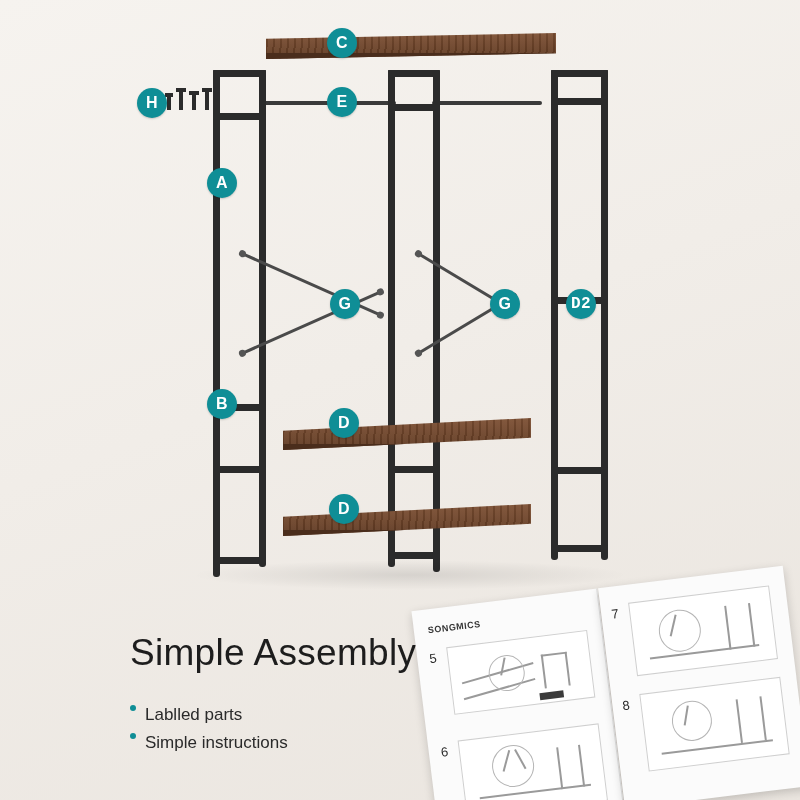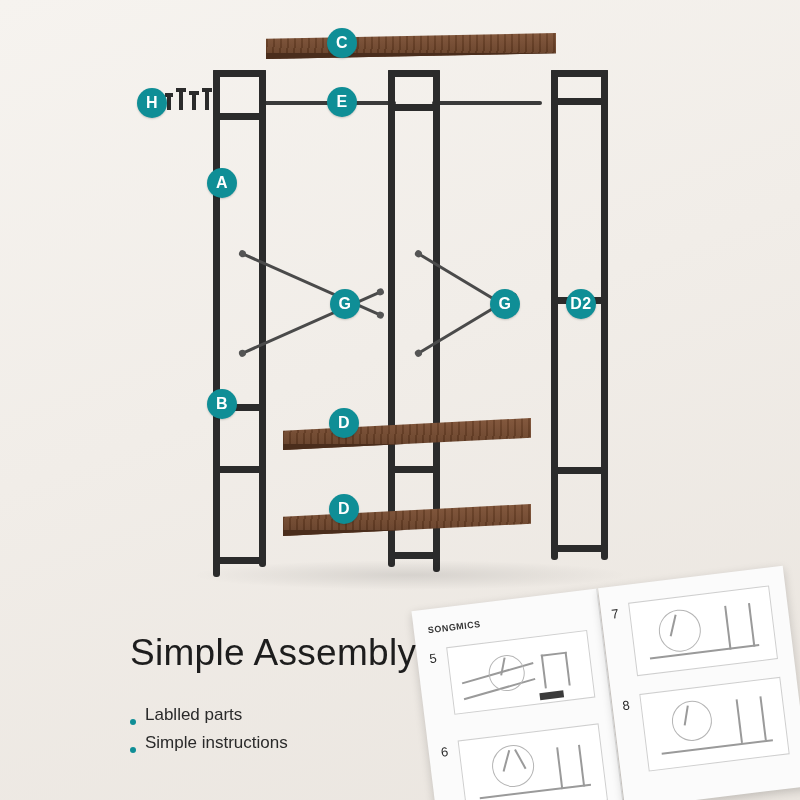--- a/index.html
+++ b/index.html
@@ -113,21 +113,21 @@
   }
   .bullets {
     position: absolute;
     left: 130px;
     top: 705px;
     font-size: 17px;
     color: #2a2a2a;
   }
   .bullets div {
     display: flex;
-    align-items: flex-end;
+    align-items: flex-start;
     margin-bottom: 8px;
   }
   .bullets .dot {
     width: 6px; height: 6px;
     border-radius: 50%;
     background: #0f8e96;
     margin-right: 9px;
     flex: none;
   }
 
@@ -255,21 +255,21 @@
     <div class="screw" style="left:40px; top:2px; width:4px; height:20px;"></div>
     <div class="screw" style="left:37px; top:0px; width:10px; height:4px;"></div>
   </div>
 
   <div class="badge" style="left:137px; top:88px;">H</div>
   <div class="badge" style="left:327px; top:28px;">C</div>
   <div class="badge" style="left:327px; top:87px;">E</div>
   <div class="badge" style="left:207px; top:168px;">A</div>
   <div class="badge" style="left:330px; top:289px;">G</div>
   <div class="badge" style="left:490px; top:289px;">G</div>
-  <div class="badge" style="left:566px; top:289px;">D2</div>
+  <div class="badge" style="left:566px; top:289px;font-family:Liberation Mono, monospace;">D2</div>
   <div class="badge" style="left:207px; top:389px;">B</div>
   <div class="badge" style="left:329px; top:408px;">D</div>
 
   <div class="badge" style="left:329px; top:494px;">D</div>
 
   <div class="headline">Simple Assembly</div>
   <div class="bullets">
     <div>
       <span class="dot"></span>
       <span>Lablled parts</span>

